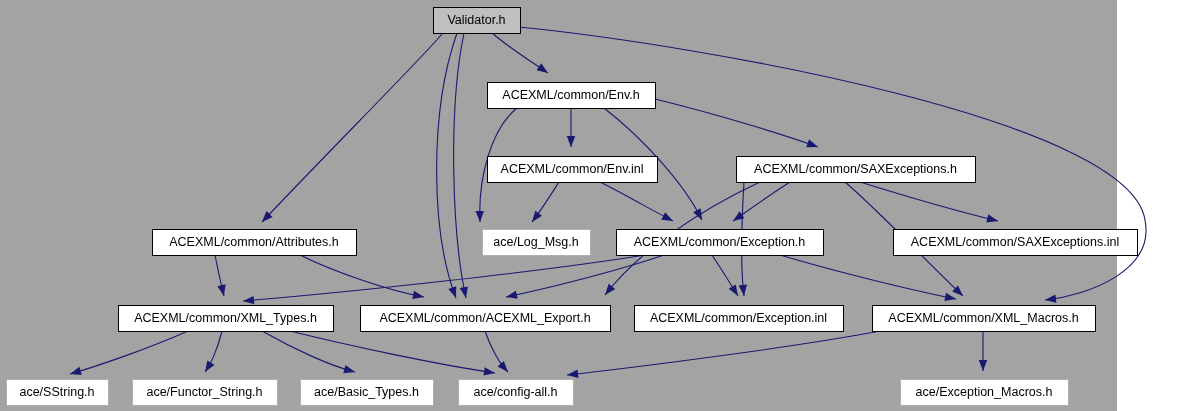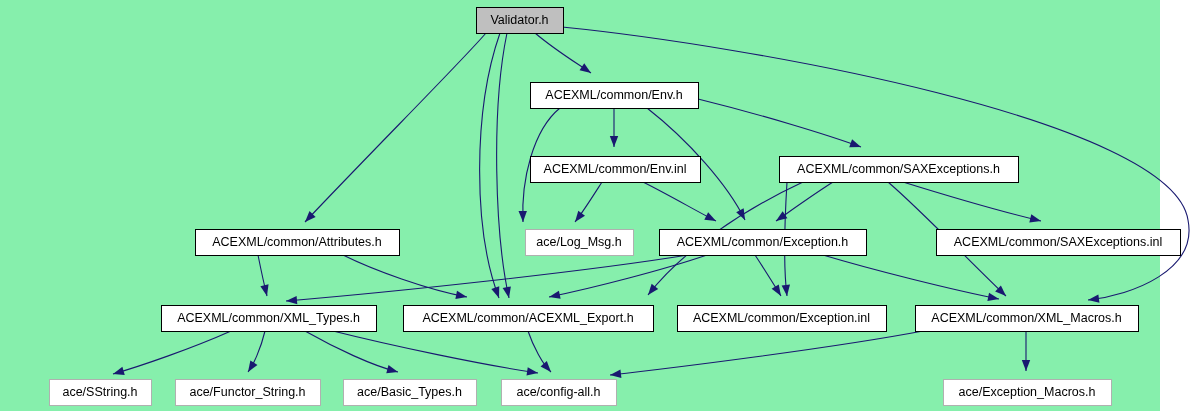--- a/index.html
+++ b/index.html
@@ -4,23 +4,22 @@
 <style>
   html, body {
     margin: 0;
     padding: 0;
     background: #ffffff;
   }
   #graph-root {
     position: relative;
     width: 1117px;
     height: 411px;
-    background: #86efac;
+    background: #a3a3a3;
     font-family: "Liberation Sans", sans-serif;
-    padding-left: 43px;
   }
   svg.graph-canvas {
     display: block;
     width: 1195px;
     height: 411px;
   }
   .node-box {
     fill: #ffffff;
     stroke: #000000;
     stroke-width: 1px;

